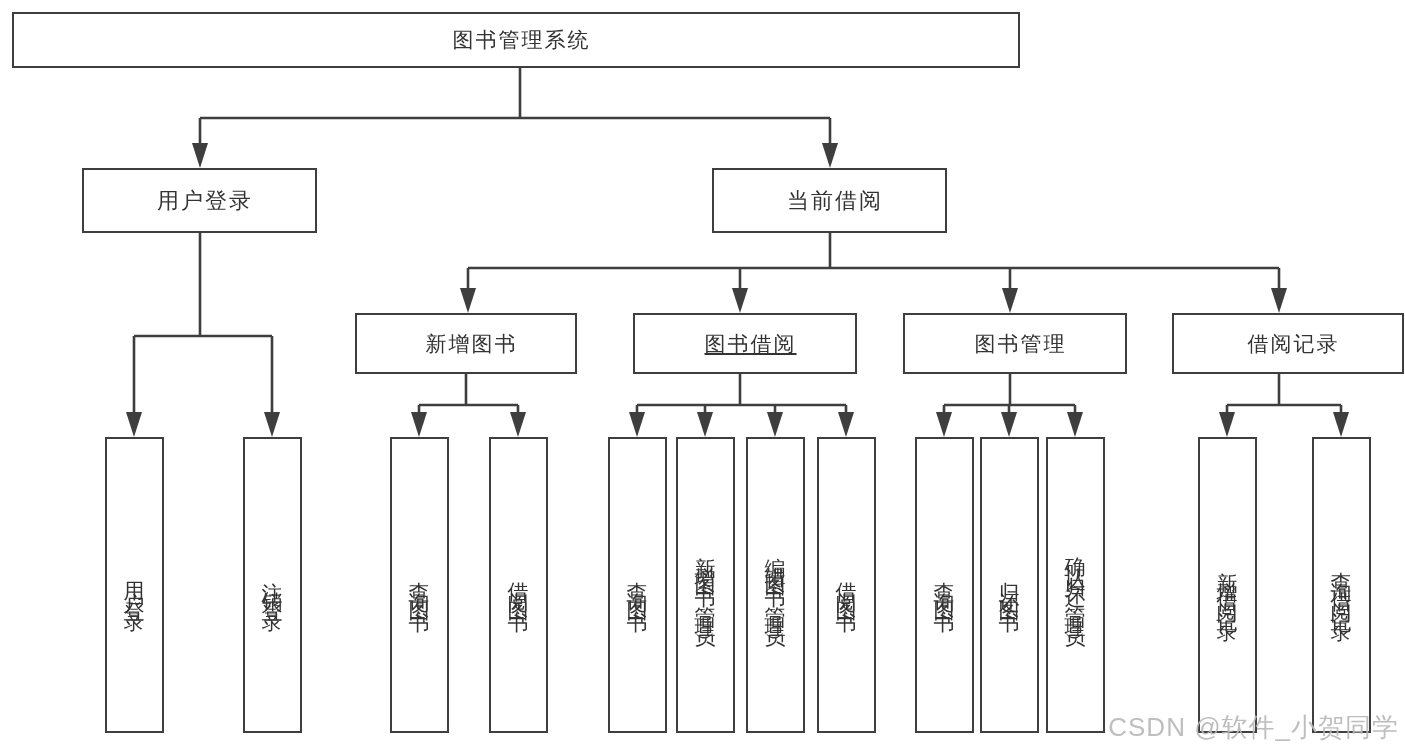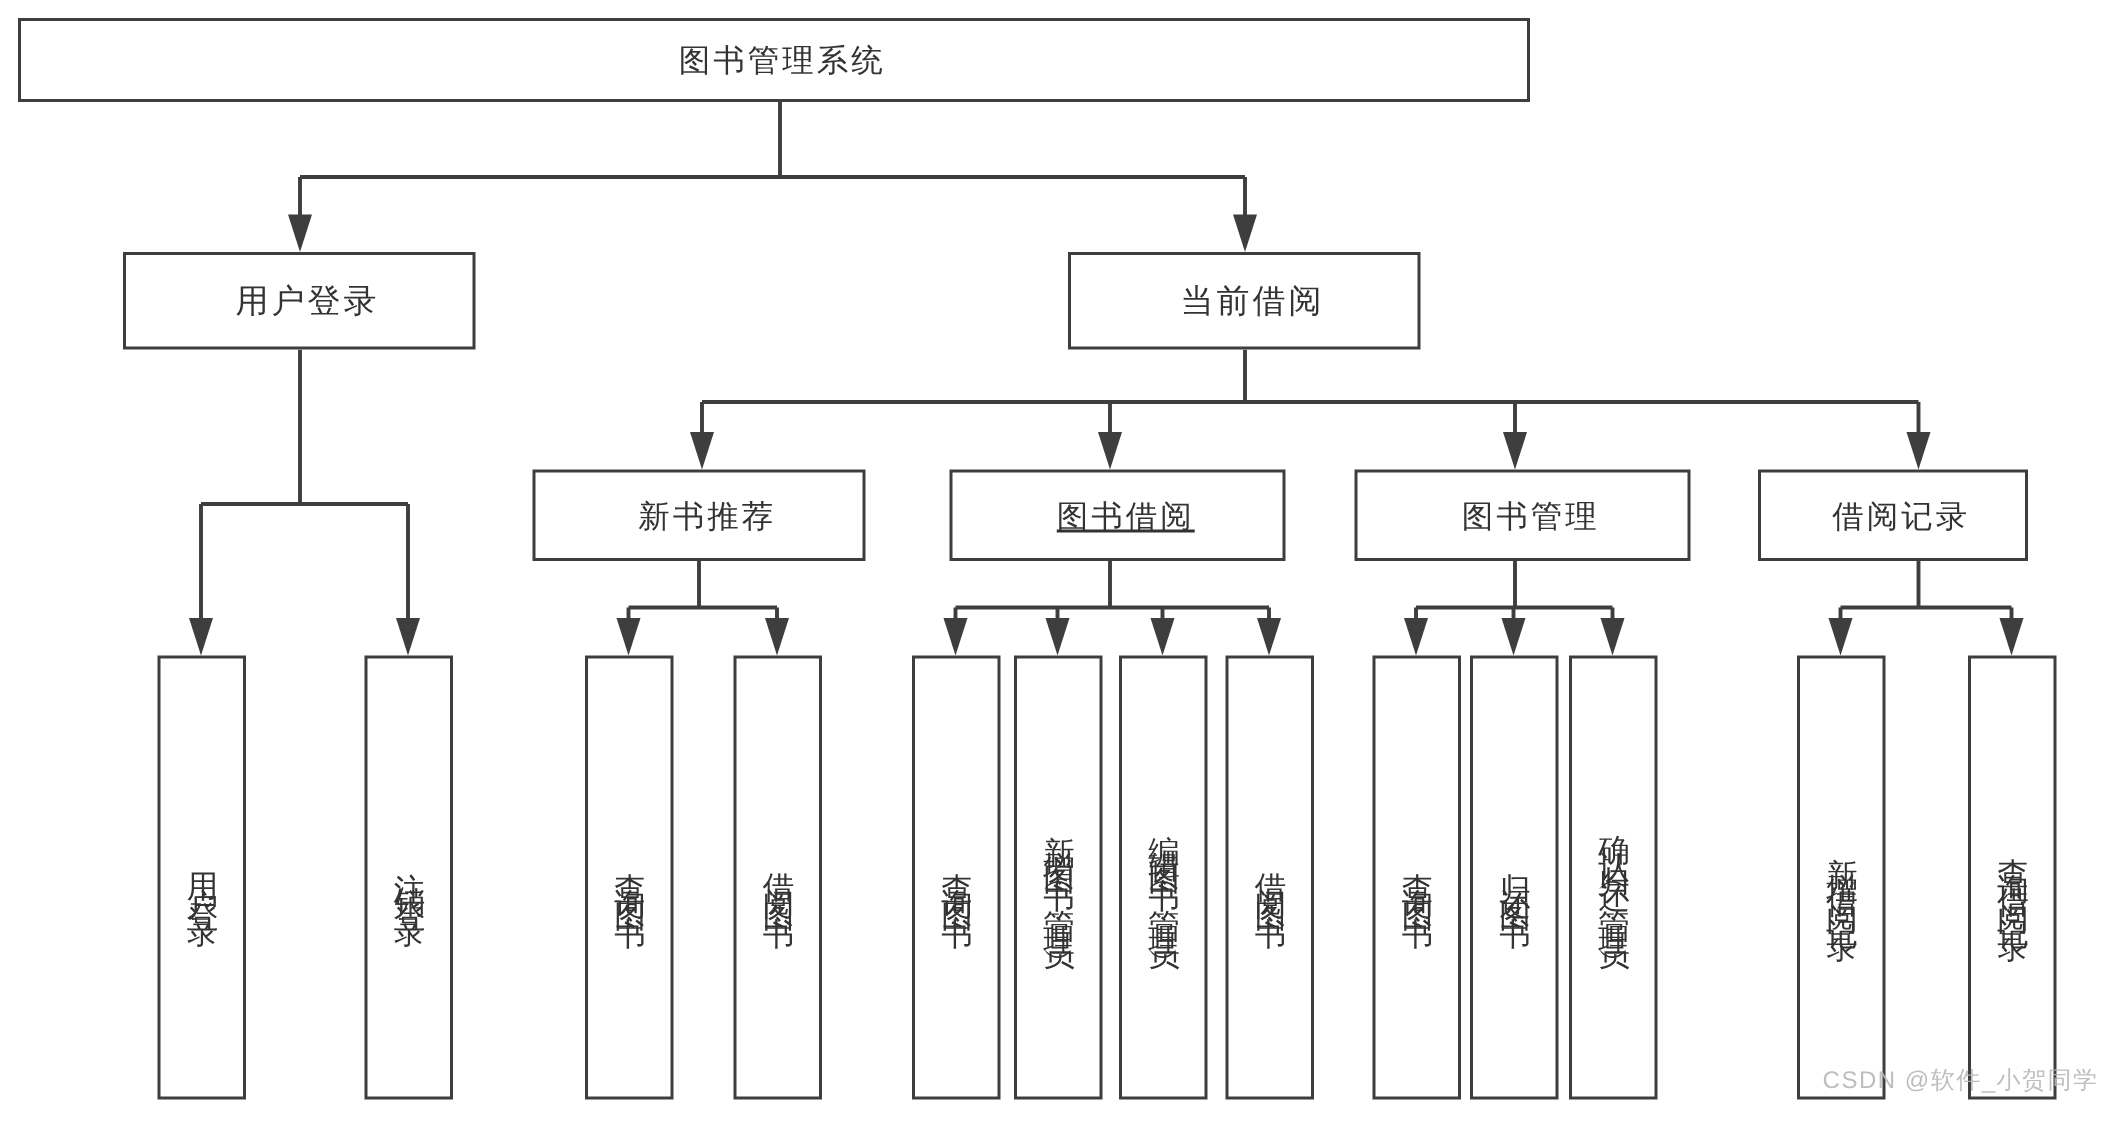--- a/index.html
+++ b/index.html
@@ -9,21 +9,21 @@
   #connectors path{stroke:var(--line,#3e3e3e);stroke-width:2.6;fill:none;}
   #connectors polygon{fill:var(--line,#3e3e3e);}
   .node{position:absolute;background:#fff;border:2.5px solid var(--line,#3e3e3e);
         box-sizing:border-box;display:flex;align-items:center;justify-content:center;
         color:var(--text,#333);}
   .h-node{font-size:21px;letter-spacing:2px;white-space:nowrap;padding-left:11px;}
   .lv1{font-size:22px;}
   .v-node{top:437px;height:296px;width:59px;}
   .v-text{writing-mode:vertical-rl;text-orientation:mixed;font-size:21px;
           letter-spacing:10px;line-height:1;white-space:nowrap;}
-  #watermark{position:absolute;right:6px;bottom:16px;font-size:16px;
+  #watermark{position:absolute;right:6px;bottom:2px;font-size:26px;
              color:var(--wm,#b7b7b7);letter-spacing:1px;white-space:nowrap;opacity:.9;}
 </style>
 </head>
 <body>
 
 <div id="stage">
 
   <svg id="connectors" viewBox="0 0 1405 747" xmlns="http://www.w3.org/2000/svg">
     <path d="
       M520,68V118 M200,118H830 M200,118V150 M830,118V150
@@ -55,27 +55,27 @@
         <polygon points="1333,412 1349,412 1341,437"></polygon>
       </g>
   </svg>
 
   <div class="node h-node" style="left:12px;top:12px;width:1008px;height:56px;">图书管理系统</div>
 
   <div class="node h-node lv1" style="left:82px;top:168px;width:235px;height:65px;">用户登录</div>
 
   <div class="node h-node lv1" style="left:712px;top:168px;width:235px;height:65px;">当前借阅</div>
 
-  <div class="node h-node" style="left:355px;top:313px;width:222px;height:61px;">新书推荐</div>
+  <div class="node h-node" style="left:355px;top:313px;width:222px;height:61px;">新增图书</div>
 
   <div class="node h-node" style="left:633px;top:313px;width:224px;height:61px;text-decoration:underline;">图书借阅</div>
 
   <div class="node h-node" style="left:903px;top:313px;width:224px;height:61px;">图书管理</div>
 
-  <div class="node h-node" style="left:1172px;top:313px;width:180px;height:61px;">借阅记录</div>
+  <div class="node h-node" style="left:1172px;top:313px;width:232px;height:61px;">借阅记录</div>
 
   <div class="node v-node" style="left:105px;">
     <span class="v-text">用户登录</span>
   </div>
   <div class="node v-node" style="left:243px;">
     <span class="v-text">注销登录</span>
   </div>
 
   <div class="node v-node" style="left:390px;">
     <span class="v-text">查询图书</span>

